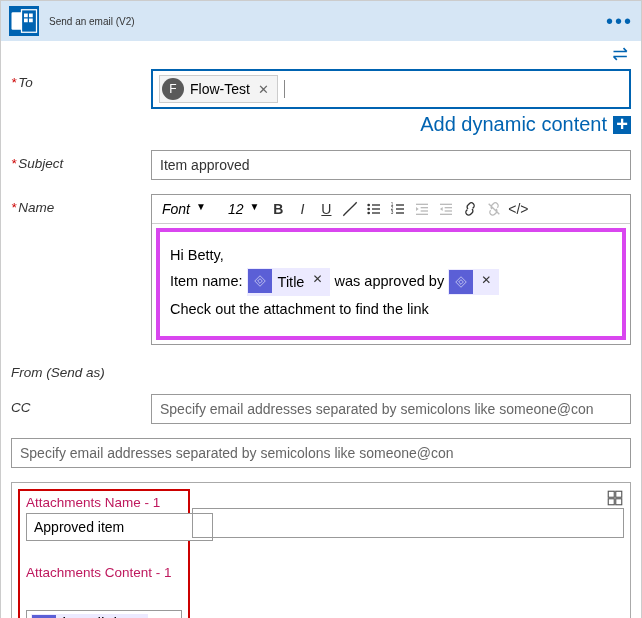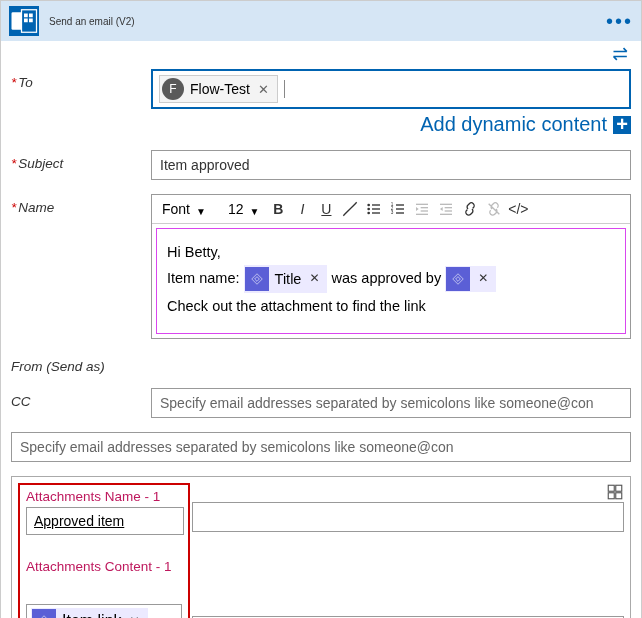--- a/index.html
+++ b/index.html
@@ -27,27 +27,27 @@
   .chip { display:flex; align-items:center; background:#f4f4f4; border:1px solid #ccc; padding:2px 6px 2px 2px; font-size:14px; gap:6px;}
   .chip .avatar { width:22px; height:22px; border-radius:50%; background:#5a5a5a; color:#fff; display:flex; align-items:center; justify-content:center; font-size:12px;}
   .chip .x { color:#666; font-size:13px; cursor:pointer; padding: 0 2px;}
   .to-box .caret { border-left:1px solid #888; height:18px; margin-left:2px;}
 
   .dyn-row { display:flex; justify-content:flex-end; align-items:center; font-size:20px; margin-top:4px; color:#0063b1;}
   .dyn-row .plus { background:#0063b1; color:#fff; width:18px; height:18px; display:inline-flex; align-items:center; justify-content:center; margin-left:6px; font-weight:bold;}
 
   .body-box { border:1px solid #999; }
   .toolbar { display:flex; align-items:center; gap:2px; border-bottom:1px solid #ccc; padding:3px 4px; font-size:14px; }
-  .toolbar .sel { display:flex; align-items:flex-end; gap:6px; padding:2px 6px; }
+  .toolbar .sel { display:flex; align-items:flex-start; gap:6px; padding:2px 6px;font-style:italic; }
   .toolbar .sel .tri { font-size:10px;}
   .tb-btn { width:22px; height:22px; display:flex; align-items:center; justify-content:center; cursor:pointer; color:#333;}
   .tb-btn.disabled { color:#bbb; }
   .tb-btn svg { width:16px; height:16px; }
-  .body-content { border:1px solid #d946ef; margin:4px; padding:10px 10px 14px 10px; font-size:14.5px; line-height:1.8; }
-  .token { display:inline-flex; align-items:center; background:#eceaff; padding:1px 8px 1px 1px; gap:6px; vertical-align:middle;}
+  .body-content { border:4px solid #d946ef; margin:4px; padding:10px 10px 14px 10px; font-size:14.5px; line-height:1.8; }
+  .token { display:inline-flex; background:#eceaff; padding:1px 8px 1px 1px; gap:6px; vertical-align:middle;}
   .token .ticon { width:24px; height:24px; background:#5b5fd6; display:flex; align-items:center; justify-content:center;}
   .token .ticon svg{ width:14px; height:14px; stroke:#fff; fill:none;}
   .token .tx { color:#333; cursor:pointer; font-size:12px; margin-left:2px;}
   .att-lbl { font-size:13.5px; color:#be185d; margin-bottom:3px; }
   .att-input { width:100%; border:1px solid #999; padding:5px 7px; font-size:14px; }
   .att-content-field { border:1px solid #999; padding:3px 4px; display:flex;margin-top:22px; }
   .att-wrap{ position:relative; margin:0 10px 10px 10px; border:1px solid #aaa; padding:6px 6px 10px 6px;}
   .att-wrap .red { border:2px solid #c00; width:172px; padding:4px 6px 8px 6px;}
   .att-wrap .switch { position:absolute; right:6px; top:6px; cursor:pointer;}
   .content-line{ display:flex; align-items:center; gap:0; margin-top:8px;}
@@ -232,21 +232,21 @@
       <svg width="18" height="18" viewBox="0 0 24 24" fill="none" stroke="#555" stroke-width="1.5">
           <rect x="3" y="3" width="8" height="8"></rect>
           <rect x="13" y="3" width="8" height="8"></rect>
           <rect x="3" y="13" width="8" height="8"></rect>
           <rect x="13" y="13" width="8" height="8"></rect>
         </svg>
     </span>
     <div class="red">
       <div class="att-lbl">Attachments Name - 1</div>
       <div class="name-line">
-        <input class="att-input" style="width: 158px; text-decoration: underline;" value="Approved item">
+        <input class="att-input" style="width: 187px;" value="Approved item">
       </div>
       <div class="att-lbl" style="margin-top:24px">Attachments Content - 1</div>
       <div class="content-line">
         <div class="att-content-field" style="width:158px">
           <span class="token">
             <span class="ticon">
                 <svg viewBox="0 0 24 24">
                   <path d="M12 3 L21 12 L12 21 L3 12 Z M8 12 L12 8 L16 12 L12 16 Z"></path>
                 </svg>
               </span>

